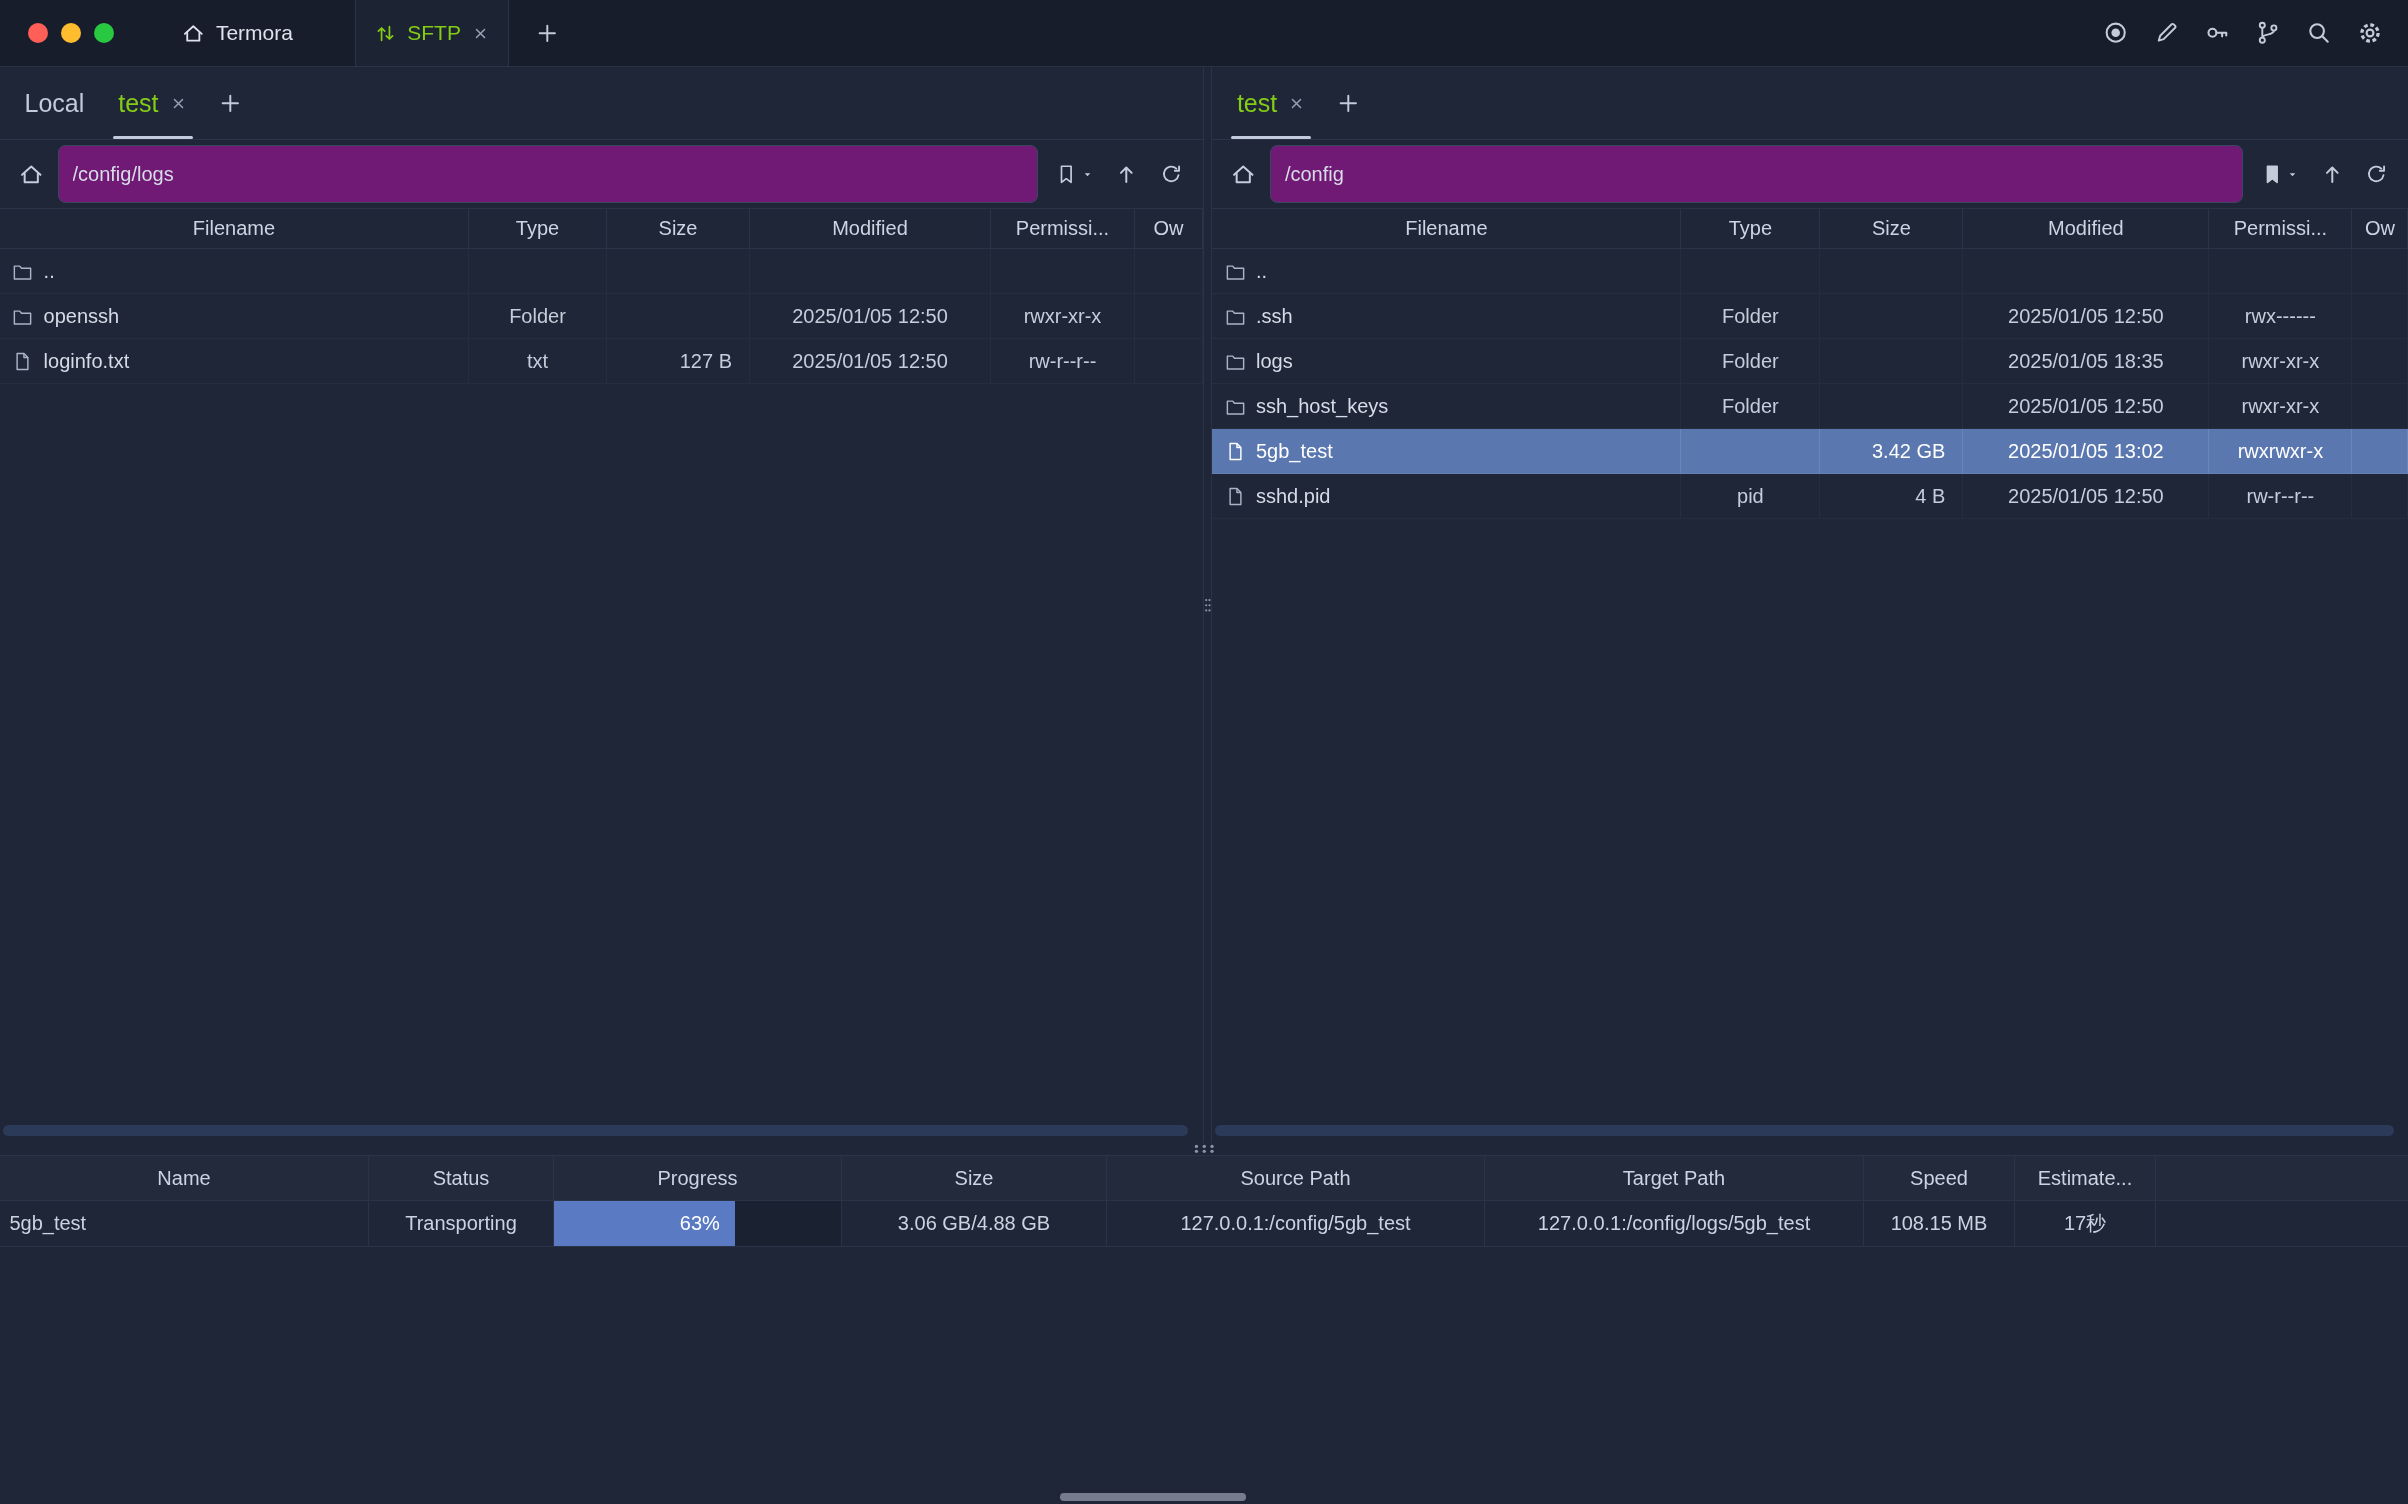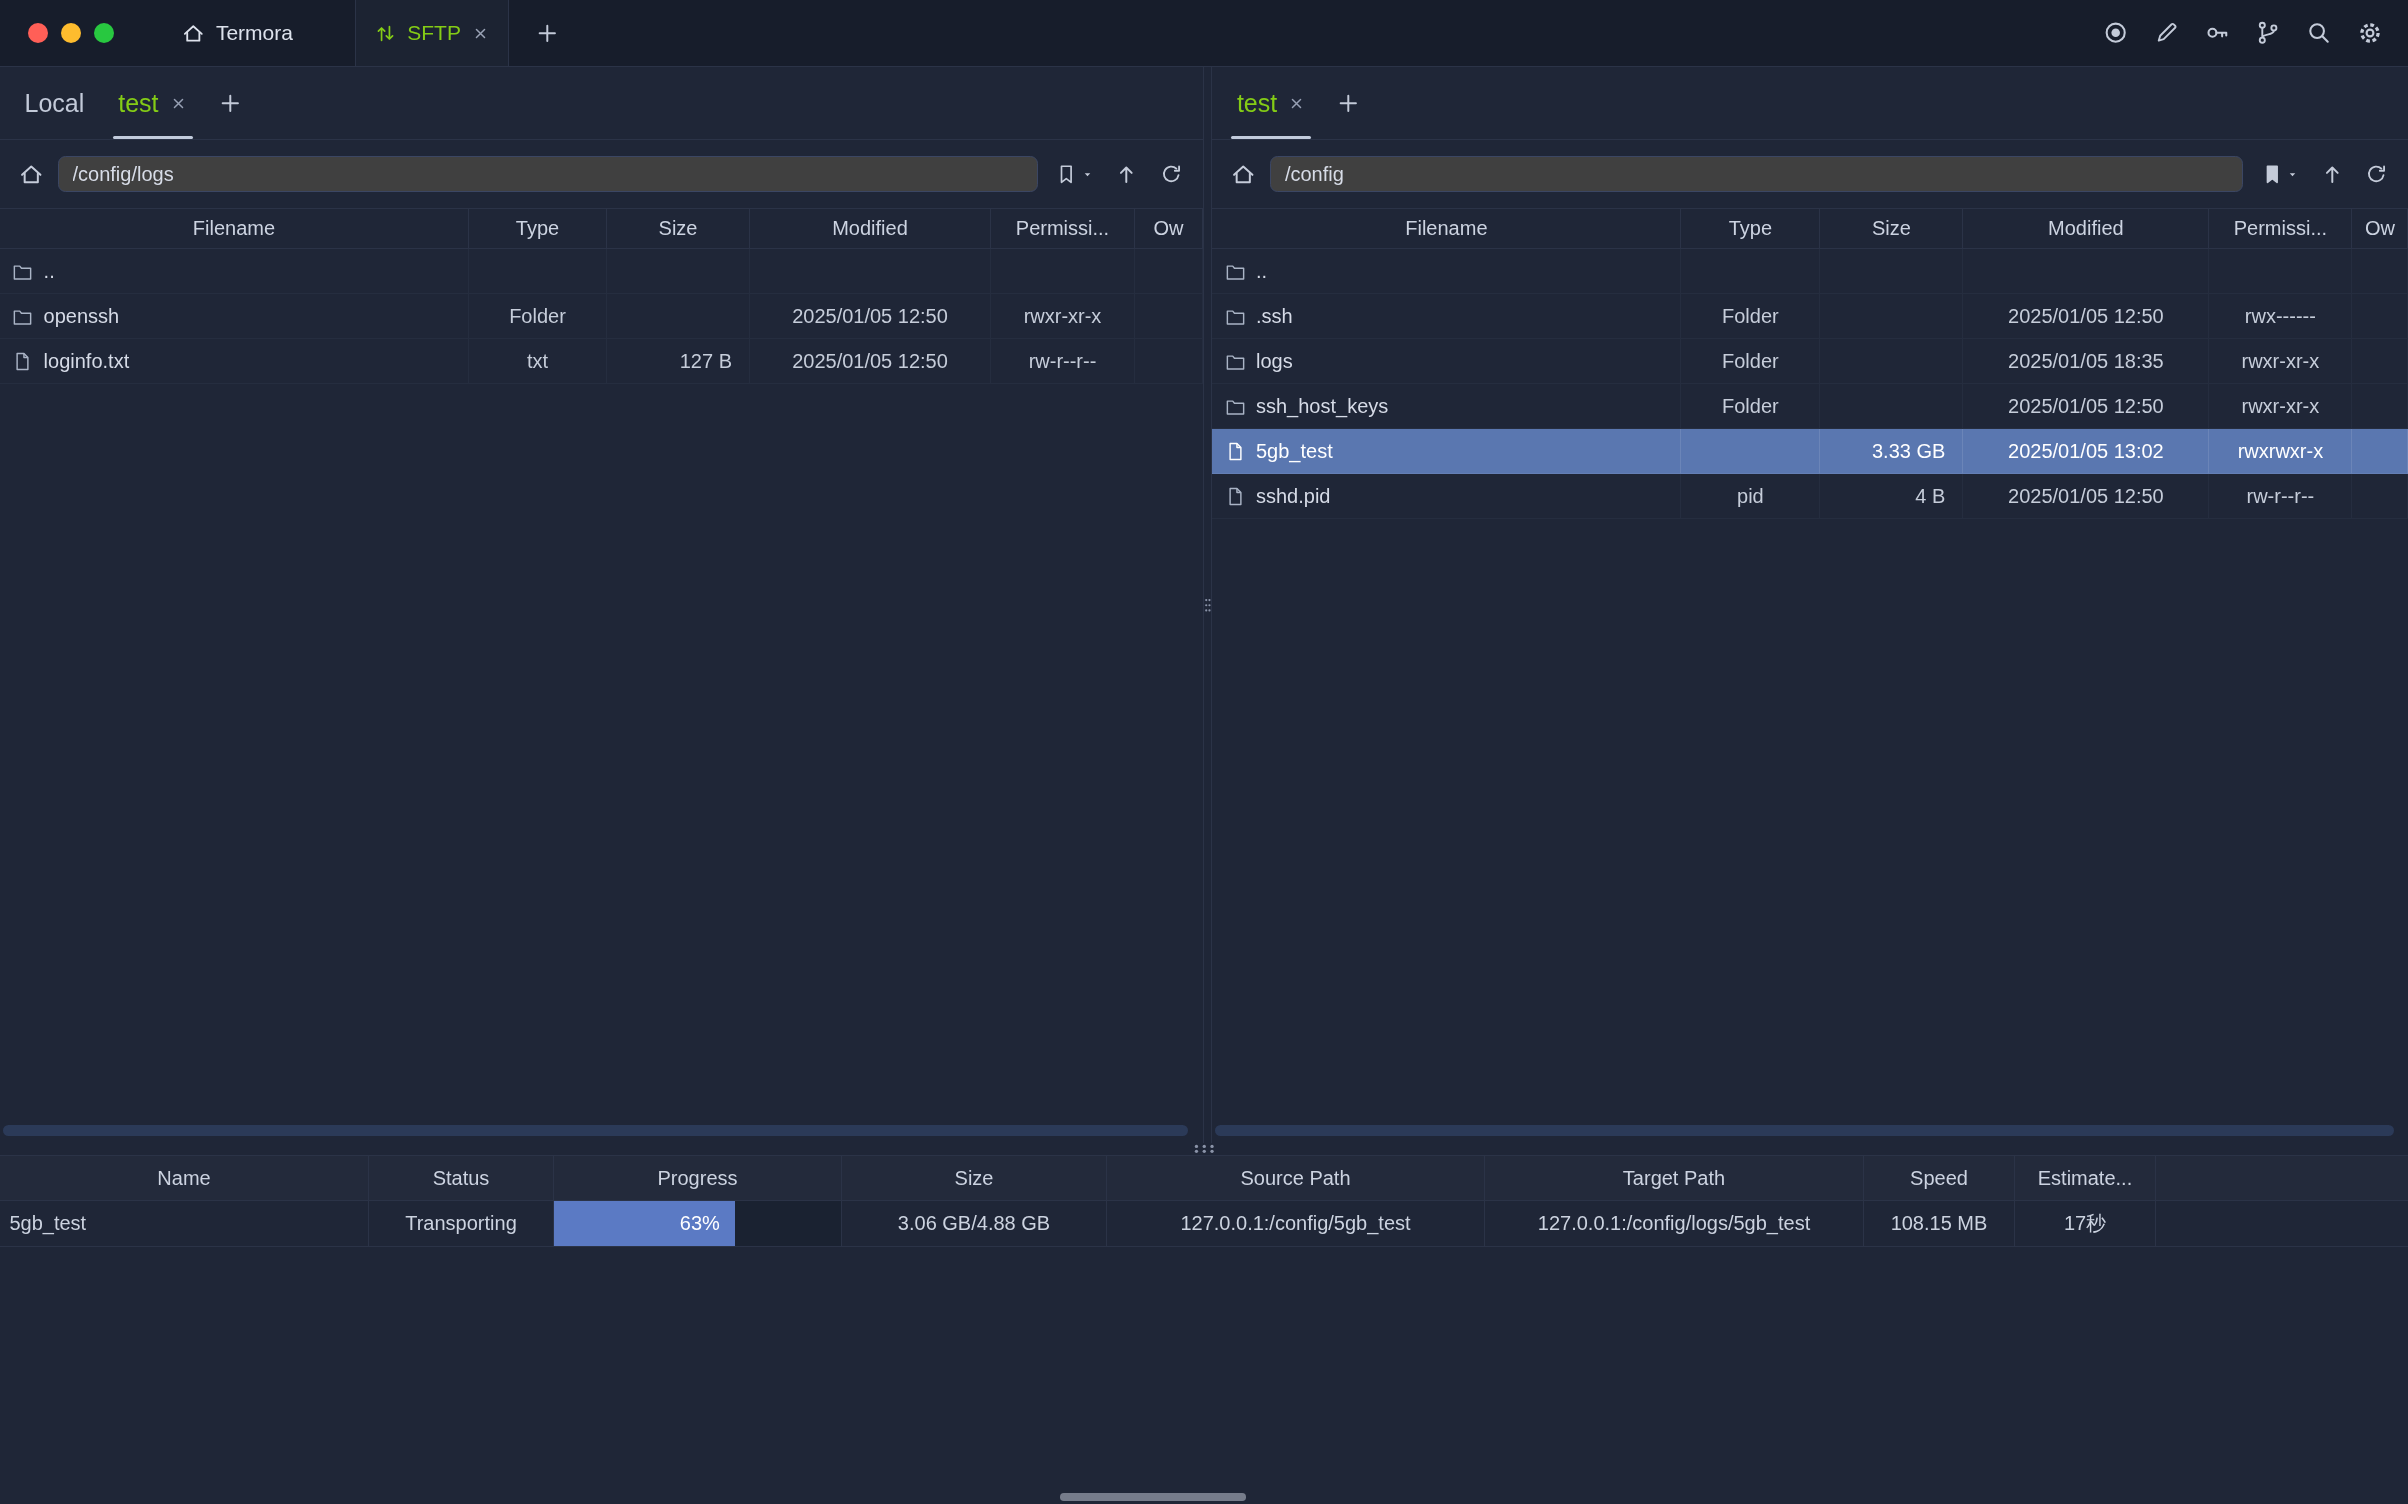--- a/index.html
+++ b/index.html
@@ -32,21 +32,21 @@
 
   .panel-tabs{height:73px;border-bottom:0.9px solid #2b3347;display:flex;align-items:stretch;padding:0 7.5px;}
   .ptab{position:relative;display:flex;align-items:center;gap:11.3px;padding:0 17px;font-size:25px;color:#c3cad9;cursor:pointer;}
   .ptab .close{color:#97a0b4;}
   .ptab.active{color:#84cc16;}
   .ptab.active::after{content:"";position:absolute;left:11.3px;right:11.3px;bottom:0;height:2.8px;background:#c2cbdc;border-radius:1.9px;}
   .ptab-plus{background:none;border:none;color:#c3cad9;padding:0 15px;cursor:pointer;display:flex;align-items:center;}
 
   .pathbar{height:68px;display:flex;align-items:center;gap:14px;padding:0 17px 0 19px;}
   .pathbar .home{color:#c5ccda;flex:none;}
-  .path-input{flex:1;height:36px;background:#404040;border:0.9px solid #3b4663;border-radius:7.5px;
+  .path-input{flex:1;height:58px;background:#701a75;border:0.9px solid #3b4663;border-radius:7.5px;
               color:#d7dce7;font-size:20px;padding:0 14px;outline:none;font-family:inherit;min-width:0;}
   .pb-btn{background:none;border:none;color:#c4cbd9;display:flex;align-items:center;gap:2.8px;padding:3.8px;cursor:pointer;flex:none;}
 
   .thead{display:grid;border-top:0.9px solid #2b3347;}
   .hcell{height:40px;display:flex;align-items:center;justify-content:center;font-size:20px;color:#ccd3e1;
          border-right:0.9px solid #2b3347;border-bottom:0.9px solid #2b3347;overflow:hidden;white-space:nowrap;cursor:pointer;text-align:center;}
   .cols-left{grid-template-columns:469px 138px 143px 241px 144px 68px;}
   .cols-right{grid-template-columns:469px 139px 143px 246px 143px 56px;}
 
   .row{display:grid;}
@@ -459,21 +459,21 @@
           <div class="cell"></div>
         </div>
         <div class="row cols-right selected">
           <div class="cell fname">
               <svg class="ic fi" width="21" height="21" viewBox="0 0 22 22">
                 <use href="#i-file"></use>
               </svg>
               <span>5gb_test</span>
             </div>
           <div class="cell"></div>
-          <div class="cell size">3.33 GB</div>
+          <div class="cell size">3.42 GB</div>
           <div class="cell">2025/01/05 13:02</div>
           <div class="cell">rwxrwxr-x</div>
           <div class="cell"></div>
         </div>
         <div class="row cols-right">
           <div class="cell fname">
               <svg class="ic fi" width="21" height="21" viewBox="0 0 22 22">
                 <use href="#i-file"></use>
               </svg>
               <span>sshd.pid</span>

